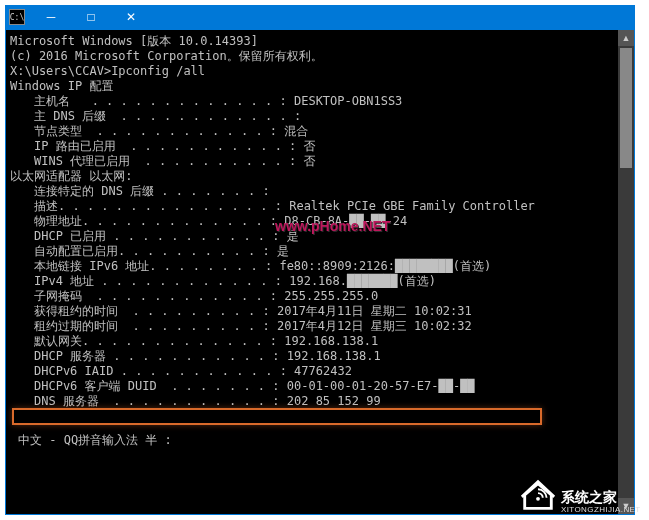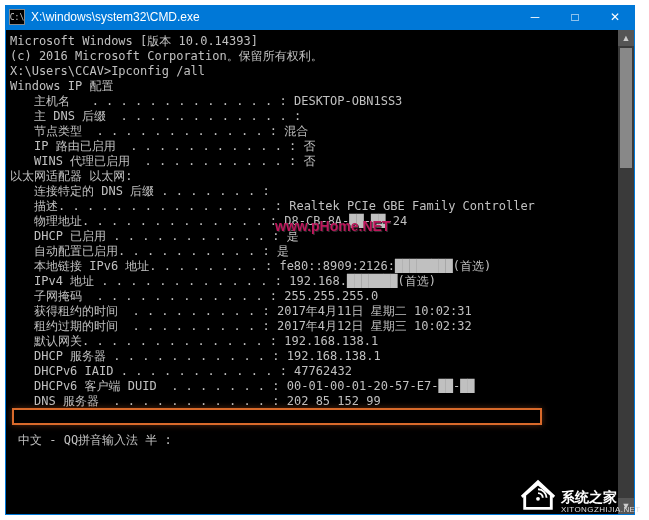--- a/index.html
+++ b/index.html
@@ -123,21 +123,20 @@
   .xtzj-text { color: #fff; margin-left: 4px; }
   .xtzj-text .t1 { font-size: 14px; font-weight: bold; line-height: 16px; }
   .xtzj-text .t2 { font-size: 8px; letter-spacing: 0.4px; color: #ddd; }
 </style>
 </head>
 <body>
 
 <div class="window">
   <div class="titlebar">
     <div class="app-icon">C:\</div>
-    <div class="title">X:\windows\system32\CMD.exe</div>
     <div class="winbtns">
       <div class="winbtn">─</div>
       <div class="winbtn">□</div>
       <div class="winbtn close">✕</div>
     </div>
   </div>
 
   <div class="terminal-wrap">
     <div class="terminal" id="term"><div>Microsoft Windows [版本 10.0.14393]</div><div>(c) 2016 Microsoft Corporation。保留所有权利。</div><div></div><div>X:\Users\CCAV&gt;Ipconfig /all</div><div></div><div>Windows IP 配置</div><div></div><div class="kv-row indent"><span class="kv-label">主机名</span><span class="kv-dots">   . . . . . . . . . . . . . : </span><span class="kv-val">DESKTOP-OBN1SS3</span></div><div class="kv-row indent"><span class="kv-label">主 DNS 后缀</span><span class="kv-dots">  . . . . . . . . . . . . : </span><span class="kv-val"></span></div><div class="kv-row indent"><span class="kv-label">节点类型</span><span class="kv-dots">  . . . . . . . . . . . . : </span><span class="kv-val">混合</span></div><div class="kv-row indent"><span class="kv-label">IP 路由已启用</span><span class="kv-dots">  . . . . . . . . . . . : </span><span class="kv-val">否</span></div><div class="kv-row indent"><span class="kv-label">WINS 代理已启用</span><span class="kv-dots">  . . . . . . . . . . : </span><span class="kv-val">否</span></div><div></div><div>以太网适配器 以太网:</div><div></div><div class="kv-row indent"><span class="kv-label">连接特定的 DNS 后缀</span><span class="kv-dots"> . . . . . . . : </span><span class="kv-val"></span></div><div class="kv-row indent"><span class="kv-label">描述</span><span class="kv-dots">. . . . . . . . . . . . . . . : </span><span class="kv-val">Realtek PCIe GBE Family Controller</span></div><div class="kv-row indent"><span class="kv-label">物理地址</span><span class="kv-dots">. . . . . . . . . . . . . : </span><span class="kv-val">D8-CB-8A-██-██-24</span></div><div class="kv-row indent"><span class="kv-label">DHCP 已启用</span><span class="kv-dots"> . . . . . . . . . . . : </span><span class="kv-val">是</span></div><div class="kv-row indent"><span class="kv-label">自动配置已启用</span><span class="kv-dots">. . . . . . . . . . : </span><span class="kv-val">是</span></div><div class="kv-row indent"><span class="kv-label">本地链接 IPv6 地址</span><span class="kv-dots">. . . . . . . . : </span><span class="kv-val">fe80::8909:2126:████████(首选)</span></div><div class="kv-row indent"><span class="kv-label">IPv4 地址</span><span class="kv-dots"> . . . . . . . . . . . . : </span><span class="kv-val">192.168.███████(首选)</span></div><div class="kv-row indent"><span class="kv-label">子网掩码</span><span class="kv-dots">  . . . . . . . . . . . . : </span><span class="kv-val">255.255.255.0</span></div><div class="kv-row indent"><span class="kv-label">获得租约的时间</span><span class="kv-dots">  . . . . . . . . . : </span><span class="kv-val">2017年4月11日 星期二 10:02:31</span></div><div class="kv-row indent"><span class="kv-label">租约过期的时间</span><span class="kv-dots">  . . . . . . . . . : </span><span class="kv-val">2017年4月12日 星期三 10:02:32</span></div><div class="kv-row indent"><span class="kv-label">默认网关</span><span class="kv-dots">. . . . . . . . . . . . . : </span><span class="kv-val">192.168.138.1</span></div><div class="kv-row indent"><span class="kv-label">DHCP 服务器</span><span class="kv-dots"> . . . . . . . . . . . : </span><span class="kv-val">192.168.138.1</span></div><div class="kv-row indent"><span class="kv-label">DHCPv6 IAID</span><span class="kv-dots"> . . . . . . . . . . . : </span><span class="kv-val">47762432</span></div><div class="kv-row indent"><span class="kv-label">DHCPv6 客户端 DUID</span><span class="kv-dots">  . . . . . . . : </span><span class="kv-val">00-01-00-01-20-57-E7-██-██</span></div><div class="kv-row indent"><span class="kv-label">DNS 服务器</span><span class="kv-dots">  . . . . . . . . . . . : </span><span class="kv-val">202 85 152 99</span></div><div class="indent0">中文 - QQ拼音输入法 半 :</div></div>
     <div class="scrollbar">

